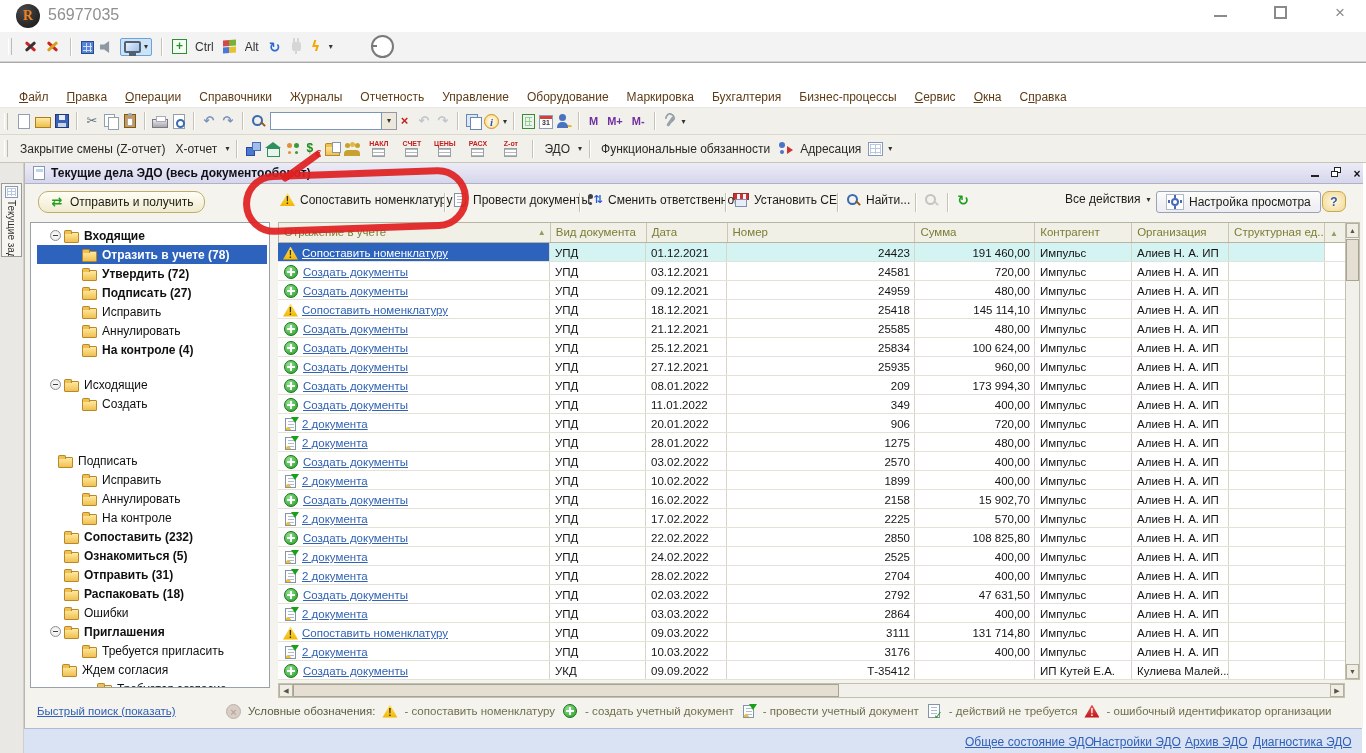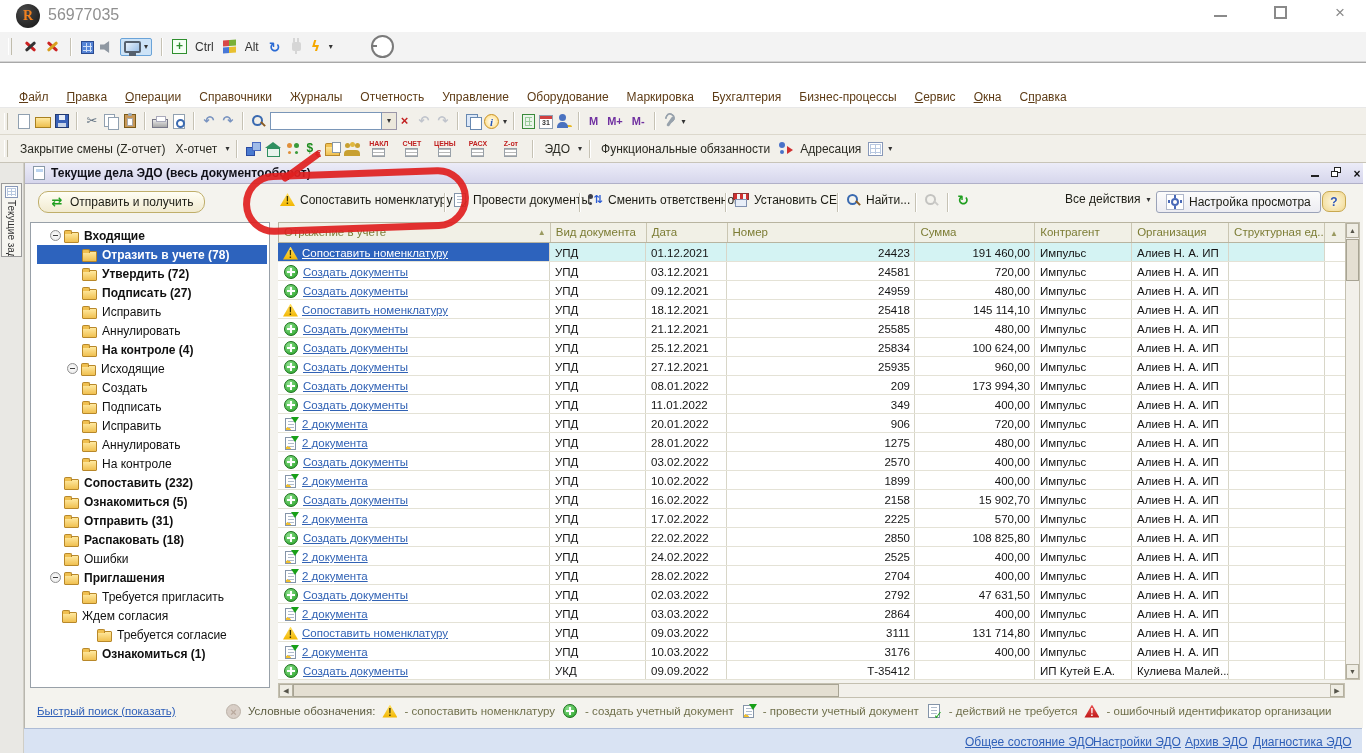--- a/index.html
+++ b/index.html
@@ -448,32 +448,32 @@
       <span class="lbl">Исправить</span>
     </div>
     <div class="trow" style="padding-left: 51px;">
       <span class="ic ic-folder"></span>
       <span class="lbl">Аннулировать</span>
     </div>
     <div class="trow b" style="padding-left: 51px;">
       <span class="ic ic-folder"></span>
       <span class="lbl">На контроле (4)</span>
     </div>
-    <div class="trow" style="padding-left: 32px;">
+    <div class="trow" style="padding-left: 15px; margin-top: 16px;">
       <span class="tsp">
         <span class="ic ic-expander"></span>
       </span>
       <span class="ic ic-folder"></span>
       <span class="lbl">Исходящие</span>
     </div>
     <div class="trow" style="padding-left: 51px;">
       <span class="ic ic-folder"></span>
       <span class="lbl">Создать</span>
     </div>
-    <div class="trow" style="padding-left: 51px;">
+    <div class="trow" style="padding-left: 27px; margin-top: 38px;">
       <span class="ic ic-folder"></span>
       <span class="lbl">Подписать</span>
     </div>
     <div class="trow" style="padding-left: 51px;">
       <span class="ic ic-folder"></span>
       <span class="lbl">Исправить</span>
     </div>
     <div class="trow" style="padding-left: 51px;">
       <span class="ic ic-folder"></span>
       <span class="lbl">Аннулировать</span>

